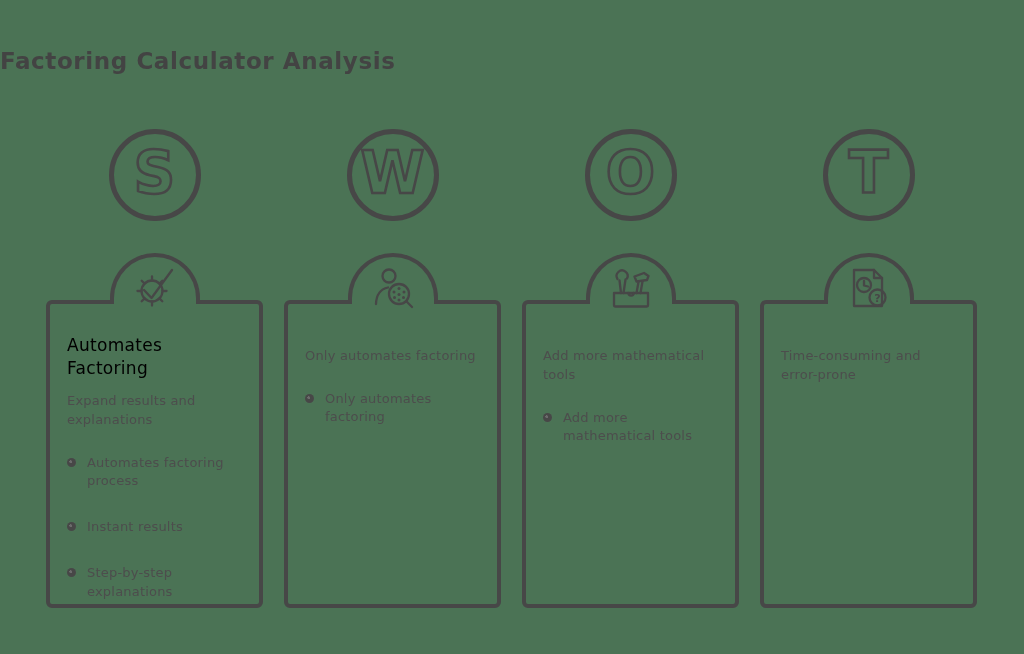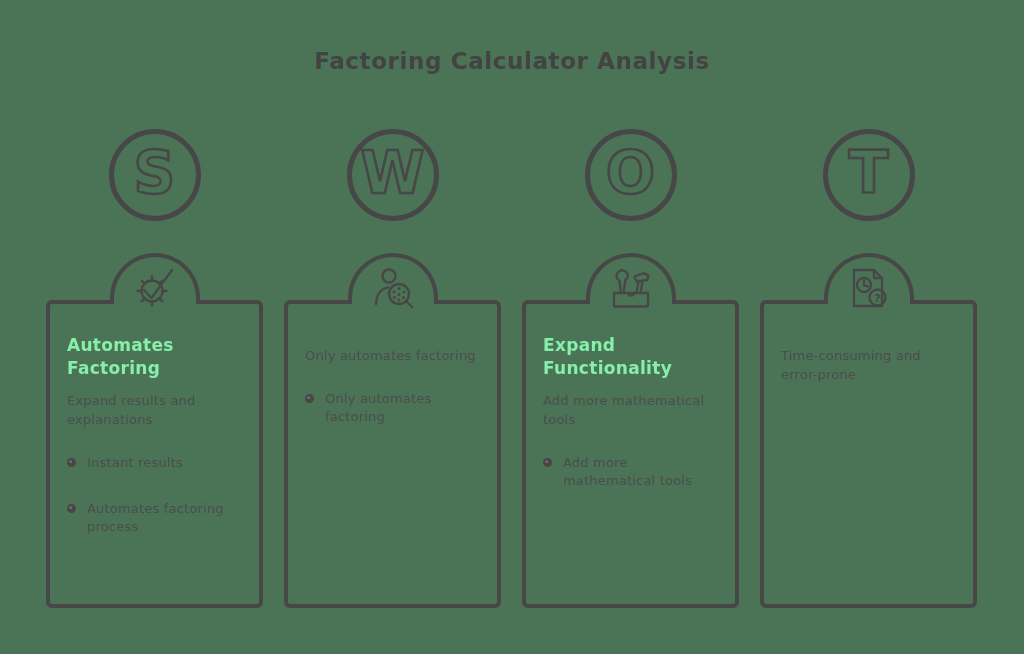--- a/index.html
+++ b/index.html
@@ -11,21 +11,21 @@
   html,body{width:1024px;height:654px;}
   body{
     background:var(--bg);
     font-family:"DejaVu Sans", sans-serif;
     position:relative;
     overflow:hidden;
     color:var(--ink);
   }
   .page-title{
     position:absolute; top:48px; left:0; width:100%;
-    text-align:center;
+    text-align:left;
     font-size:23px; font-weight:bold; letter-spacing:.6px;
     color:#434343;
   }
   .column{position:absolute; top:0; width:217px; height:654px;}
   .col-0{left:46px;} .col-1{left:284px;} .col-2{left:522px;} .col-3{left:760px;}
 
   .swot-circle{
     position:absolute; top:129px; left:50%; transform:translateX(-50%);
     width:92px; height:92px; border:5px solid var(--ink); border-radius:50%;
     display:flex; align-items:center; justify-content:center;
@@ -51,22 +51,22 @@
     z-index:2;
   }
   .card-icon{
     position:absolute; top:263px; left:50%; transform:translateX(-50%);
     width:48px; height:48px; z-index:3;
   }
   .card-icon svg{width:48px; height:48px; display:block;}
 
   .card-body{position:absolute; top:300px; left:0; width:217px; padding:34px 20px 0 21px; z-index:2;}
   .card-title{
-    font-size:17px; font-weight:bold; line-height:1.33; letter-spacing:.3px;
-    color:#86efac;
+    font-size:17px; font-weight:normal; line-height:1.33; letter-spacing:.3px;
+    color:#000000;
   }
   .card-subtitle{
     margin-top:13px;
     font-size:13px; line-height:1.45; letter-spacing:.2px;
     color:var(--ink-soft);
   }
   .bullets{margin-top:24px; list-style:none;}
   .bullet-item{display:flex; gap:11px; margin-bottom:28px; align-items:flex-start;}
   .bullet-dot{
     width:9px; height:9px; border-radius:50%;
@@ -100,25 +100,29 @@
       <polyline points="13,27 20.5,35 41,7"></polyline>
     </svg>
   </div>
   <div class="card"></div>
   <div class="card-body">
     <div class="card-title">Automates Factoring</div>
     <div class="card-subtitle">Expand results and explanations</div>
     <ul class="bullets">
       <li class="bullet-item">
         <span class="bullet-dot"></span>
+        <span class="bullet-text">Automates factoring process</span>
+      </li>
+      <li class="bullet-item">
+        <span class="bullet-dot"></span>
         <span class="bullet-text">Instant results</span>
       </li>
       <li class="bullet-item">
         <span class="bullet-dot"></span>
-        <span class="bullet-text">Automates factoring process</span>
+        <span class="bullet-text">Step-by-step explanations</span>
       </li>
     </ul>
   </div>
 </div>
 
 <div class="column col-1">
   <div class="swot-circle">
     <span class="swot-letter">W</span>
   </div>
   <div class="arch"></div>
@@ -163,21 +167,20 @@
       <path d="M10.5,16 a5.5,5.5 0 1 1 9.5,-0.5"></path>
       <line x1="12.5" y1="17.5" x2="14" y2="30"></line>
       <line x1="18.5" y1="16.5" x2="16.5" y2="30"></line>
       <path d="M27.5,13.5 l9.5,-3.5 l4.5,3 l-1.5,4 l-10.5,1.5 z"></path>
       <line x1="31.5" y1="19" x2="29.5" y2="30"></line>
       <line x1="35.5" y1="18.5" x2="33.5" y2="30"></line>
     </svg>
   </div>
   <div class="card"></div>
   <div class="card-body">
-    <div class="card-title">Expand Functionality</div>
     <div class="card-subtitle">Add more mathematical tools</div>
     <ul class="bullets">
       <li class="bullet-item">
         <span class="bullet-dot"></span>
         <span class="bullet-text">Add more mathematical tools</span>
       </li>
     </ul>
   </div>
 </div>
 

